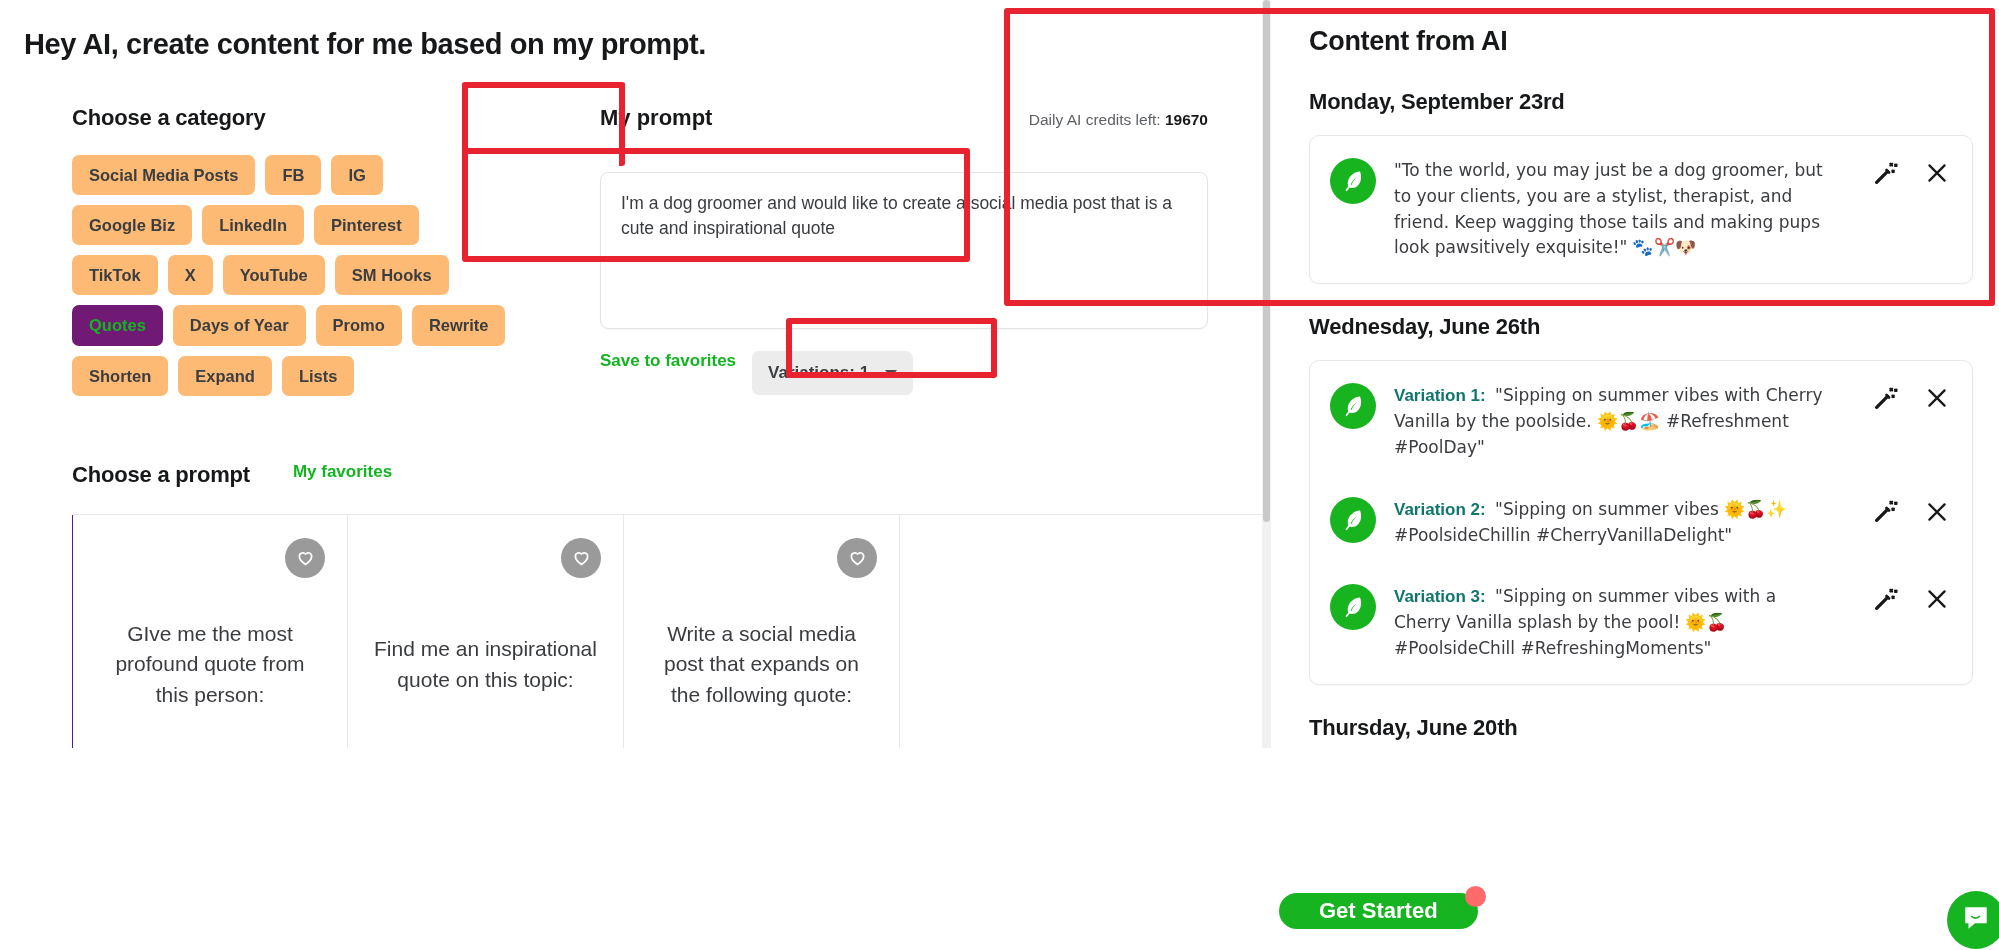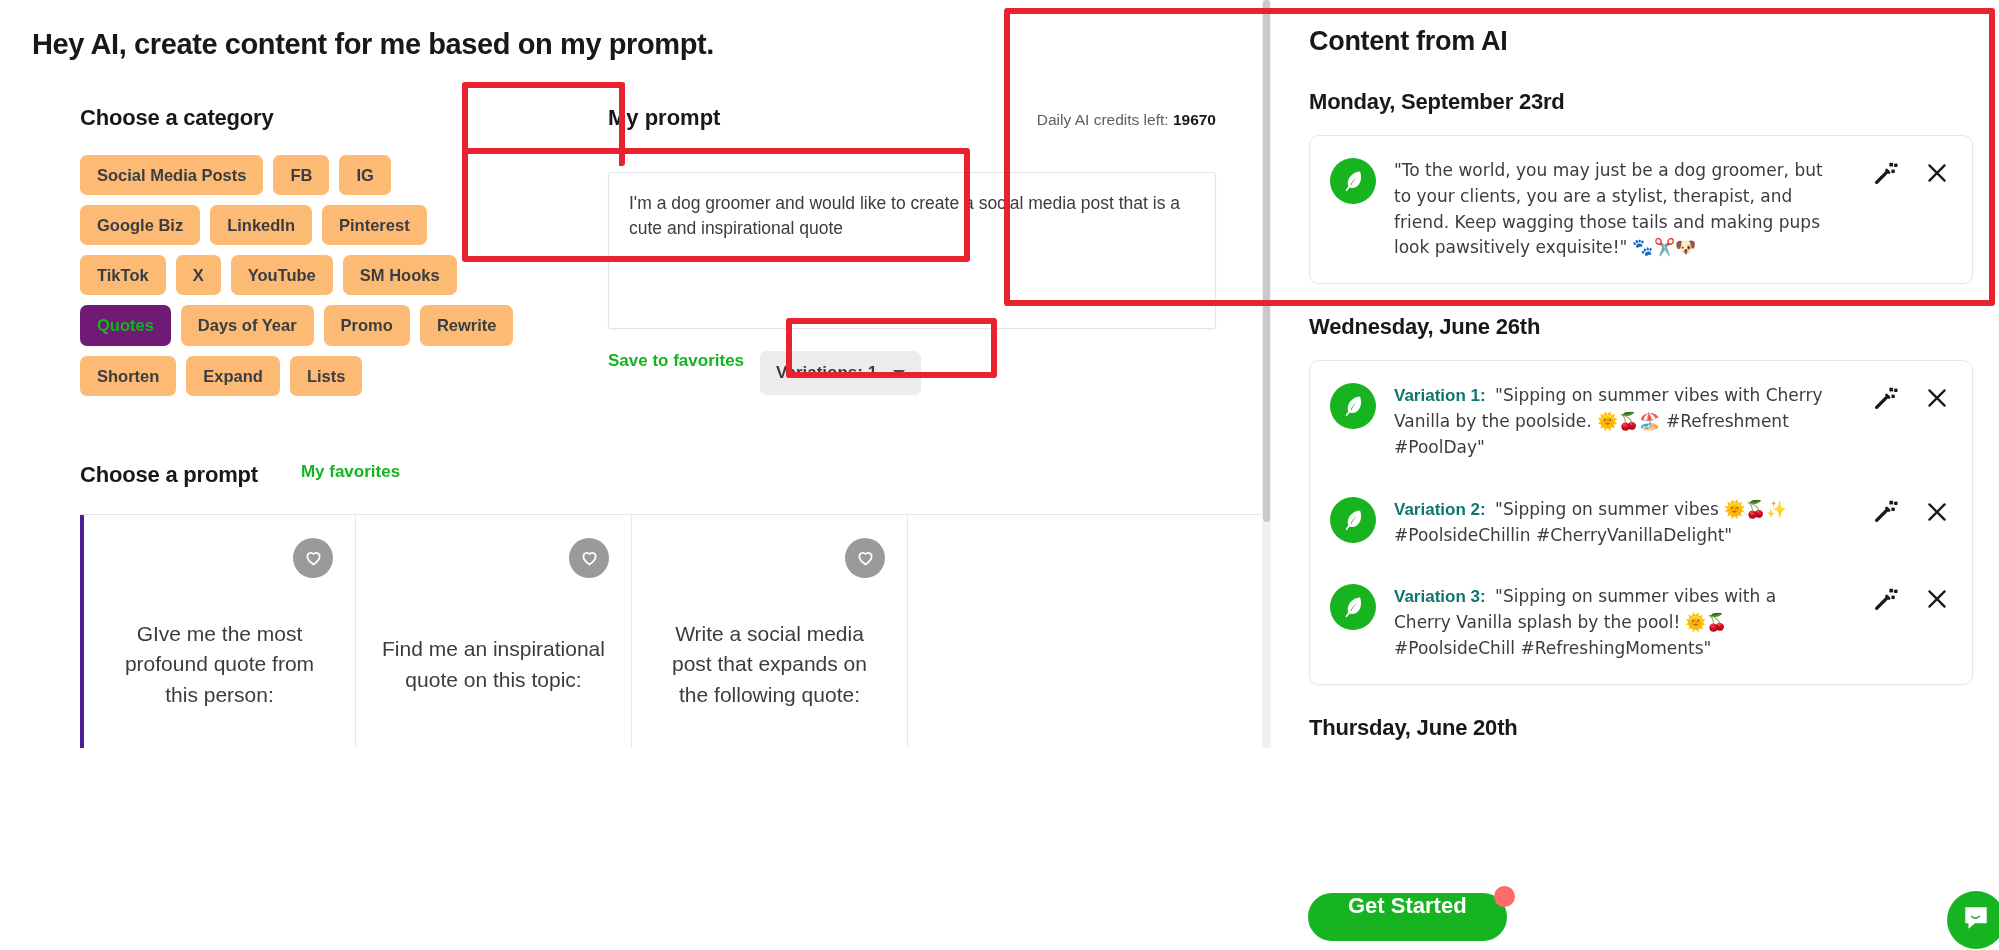--- a/index.html
+++ b/index.html
@@ -9,21 +9,21 @@
     font-family: "Liberation Sans", sans-serif;
     overflow: hidden;
     color: #17181a;
   }
   .app { position: relative; width: 1999px; height: 950px; display: flex; }
 
   
   .left {
     position: relative;
     width: 1271px; height: 748px;
-    padding: 28px 0 0 8px;
+    padding: 28px 0 0 0;
     overflow: hidden;
   }
   .page-title {
     font-size: 29px; font-weight: 700; letter-spacing: -0.4px;
     padding-left: 24px; margin-bottom: 44px; color: #17181a;
   }
   .cols { display: flex; }
   .col-cat { width: 570px; padding-left: 72px; }
   .col-prompt { width: 660px; padding-left: 0px; position: relative; }
 
@@ -42,21 +42,21 @@
   
   .prompt-head {
     display: flex; align-items: baseline; justify-content: space-between;
     padding-right: 22px; height: 40px;
   }
   .prompt-label { font-size: 22px; font-weight: 700; color: #17181a; padding-left: 30px;}
   .credits { font-size: 15.5px; color: #5c5f63; }
   .credits b { color: #17181a; font-weight: 700; }
   .textarea-box {
     margin: 27px 22px 0 30px;
-    height: 157px; border: 1px solid #e3e4e6; border-radius: 3px;
+    height: 157px; border: 1px solid #e3e4e6; border-radius: 8px;
     background: #fff; padding: 18px 20px;
     font-size: 17.5px; line-height: 1.45; color: #3a3c3f;
     box-shadow: 0 1px 2px rgba(0,0,0,.03);
   }
   .controls {
     display: flex; align-items: flex-start; gap: 16px;
     margin: 22px 0 0 30px;
   }
   .save-fav { color: #12b41f; font-weight: 700; font-size: 17px; cursor: pointer; }
   .variations {
@@ -74,21 +74,21 @@
 
   .prompt-sec { padding-left: 72px; margin-top: 66px; }
   .prompt-sec-head { display: flex; align-items: flex-start; gap: 43px; margin-bottom: 26px; }
   .my-fav { color: #12b41f; font-weight: 700; font-size: 17px; cursor: pointer; }
   .cards { display: flex; border-top: 1px solid #e7e8ea; }
   .pcard {
     width: 276px; height: 300px; border-right: 1px solid #e7e8ea; position: relative;
     display: flex; align-items: center; justify-content: center; padding: 0 26px;
     text-align: center; font-size: 21px; line-height: 1.45; color: #3a3c3f; cursor: pointer;
   }
-  .pcard:first-child { border-left: 4px solid #4c1d95; }
+  .pcard:first-child { border-left: 1px solid #4c1d95; }
   .heart-btn {
     position: absolute; top: 23px; right: 22px;
     width: 40px; height: 40px; border-radius: 50%; background: #9a9a9a;
     display: flex; align-items: center; justify-content: center; cursor: pointer;
   }
 
   
   .vscroll {
     position: absolute; top: 0; right: 0; width: 9px; height: 950px; background: #f1f1f1;
   }
@@ -117,24 +117,24 @@
   }
   .ai-text b { color: #0f766e; font-weight: 700; }
   .row-actions { position: absolute; top: 2px; right: 2px; display: flex; align-items: center; gap: 26px; }
   .icon-btn { cursor: pointer; display: flex; align-items: center; justify-content: center; }
 
   
   .anno { position: absolute; border: 6px solid #e8222e; border-radius: 3px; pointer-events: none; z-index: 40; }
 
   
   .get-started {
-    position: absolute; left: 1308px; top: 893px;
+    position: absolute; left: 1279px; top: 893px;
     background: #17b422; color: #fff; border: none; border-radius: 30px;
-    padding: 0 40px; height: 48px; font-size: 22px; font-weight: 700; cursor: pointer;
-    z-index: 50; display: flex; justify-content: center;
+    padding: 0 40px; height: 36px; font-size: 22px; font-weight: 700; cursor: pointer;
+    z-index: 50; display: flex; align-items: center; justify-content: center;
   }
   .gs-dot { position: absolute; right: -8px; top: -7px; width: 21px; height: 21px; border-radius: 50%; background: #ff6b6b; }
   .chat-bubble {
     position: absolute; left: 1947px; top: 891px; width: 58px; height: 58px;
     border-radius: 50%; background: #17b422; display: flex; align-items: center; justify-content: center;
     cursor: pointer; z-index: 50;
   }
   .emoji { font-family: "DejaVu Sans", sans-serif; }
 </style>
 </head>

